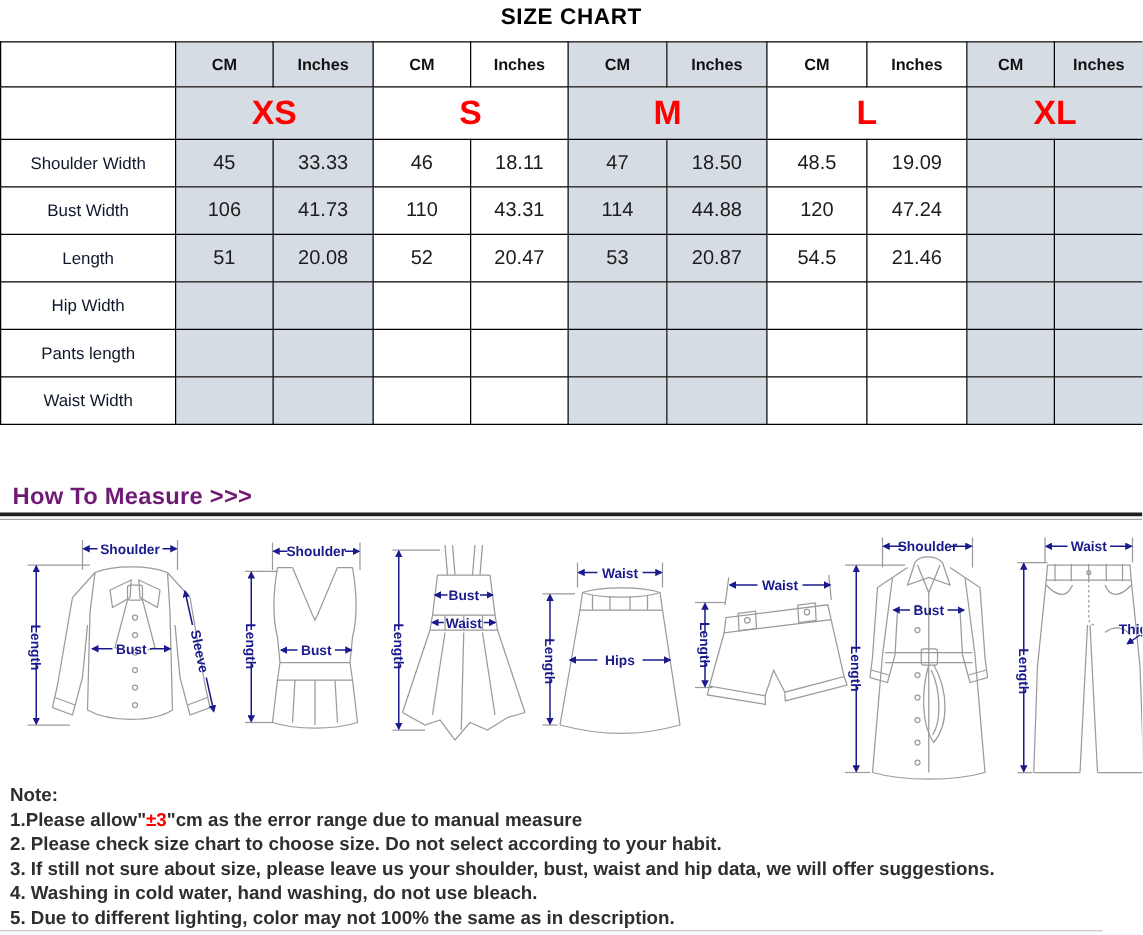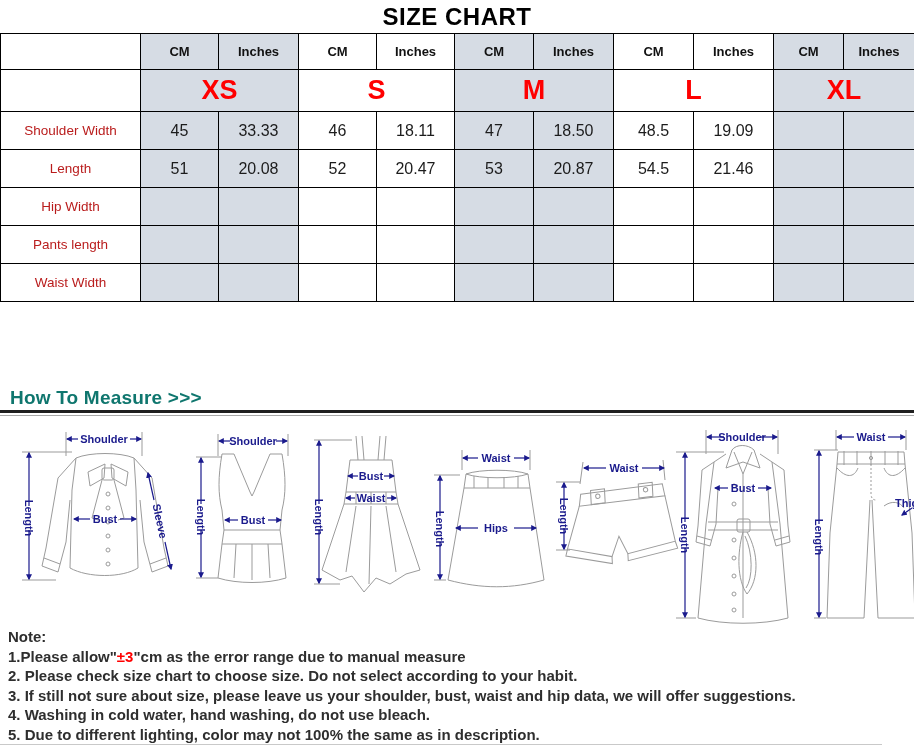--- a/index.html
+++ b/index.html
@@ -1,30 +1,30 @@
 <!DOCTYPE html>
 <html><head>
 <meta charset="utf-8">
 <style>
   html,body{margin:0;padding:0;background:#fff;}
   .page{position:relative;width:914px;height:748px;background:#fff;overflow:hidden;
         font-family:"Liberation Sans","DejaVu Sans",sans-serif;color:#000;}
   .title{position:absolute;top:3px;left:0;width:914px;text-align:center;
-         font-size:24px;font-weight:bold;letter-spacing:.5px;}
+         font-size:18px;font-weight:bold;letter-spacing:.5px;}
   
   table.size{position:absolute;top:33px;left:0;width:914px;border-collapse:collapse;table-layout:fixed;}
   table.size td{border:1.5px solid #000;text-align:center;vertical-align:middle;padding:0;overflow:hidden;}
   td.size-head{height:41px;font-size:27px;font-weight:bold;color:#ff0000;}
   td.unit-head{height:35px;font-size:13px;font-weight:bold;color:#111;}
   tbody td{height:37px;font-size:16px;color:#1c1c1c;}
-  td.rowlabel{font-size:13.5px;color:#b91c1c;}
+  td.rowlabel{font-size:13.5px;color:#0f172a;}
   .shade{background:#d6dce4;}
   
   .measure-head{position:absolute;top:387px;left:10px;font-size:19px;font-weight:bold;
-                color:#0f766e;letter-spacing:.2px;}
+                color:#701a75;letter-spacing:.2px;}
   .divider-dark{position:absolute;top:410px;left:0;width:914px;height:3px;background:#1f1f1f;}
   .divider-lite{position:absolute;top:415px;left:0;width:914px;height:1px;background:#a8a8a8;}
   .garments{position:absolute;top:420px;left:12px;width:914px;height:205px;padding-left:32px;}
   .garments svg{position:absolute;overflow:visible;}
   .g{stroke:#9b9b9b;fill:none;stroke-width:1;}
   .m{stroke:#1a1a8c;stroke-width:1.2;marker-end:url(#ah);}
   .lb{fill:#1a1a8c;font-weight:bold;font-size:11px;font-family:"Liberation Sans",sans-serif;}
   
   .notes{position:absolute;top:627px;left:8px;width:900px;font-size:15px;line-height:19.6px;color:#2e2e2e;font-weight:bold;}
   .notes .red{color:#ff0000;}
@@ -82,20 +82,33 @@
           <td>46</td>
           <td>18.11</td>
           <td class="shade">47</td>
           <td class="shade">18.50</td>
           <td>48.5</td>
           <td>19.09</td>
           <td class="shade"></td>
           <td class="shade"></td>
         </tr>
         <tr>
+          <td class="rowlabel">Bust Width</td>
+          <td class="shade">106</td>
+          <td class="shade">41.73</td>
+          <td>110</td>
+          <td>43.31</td>
+          <td class="shade">114</td>
+          <td class="shade">44.88</td>
+          <td>120</td>
+          <td>47.24</td>
+          <td class="shade"></td>
+          <td class="shade"></td>
+        </tr>
+        <tr>
           <td class="rowlabel">Length</td>
           <td class="shade">51</td>
           <td class="shade">20.08</td>
           <td>52</td>
           <td>20.47</td>
           <td class="shade">53</td>
           <td class="shade">20.87</td>
           <td>54.5</td>
           <td>21.46</td>
           <td class="shade"></td>

